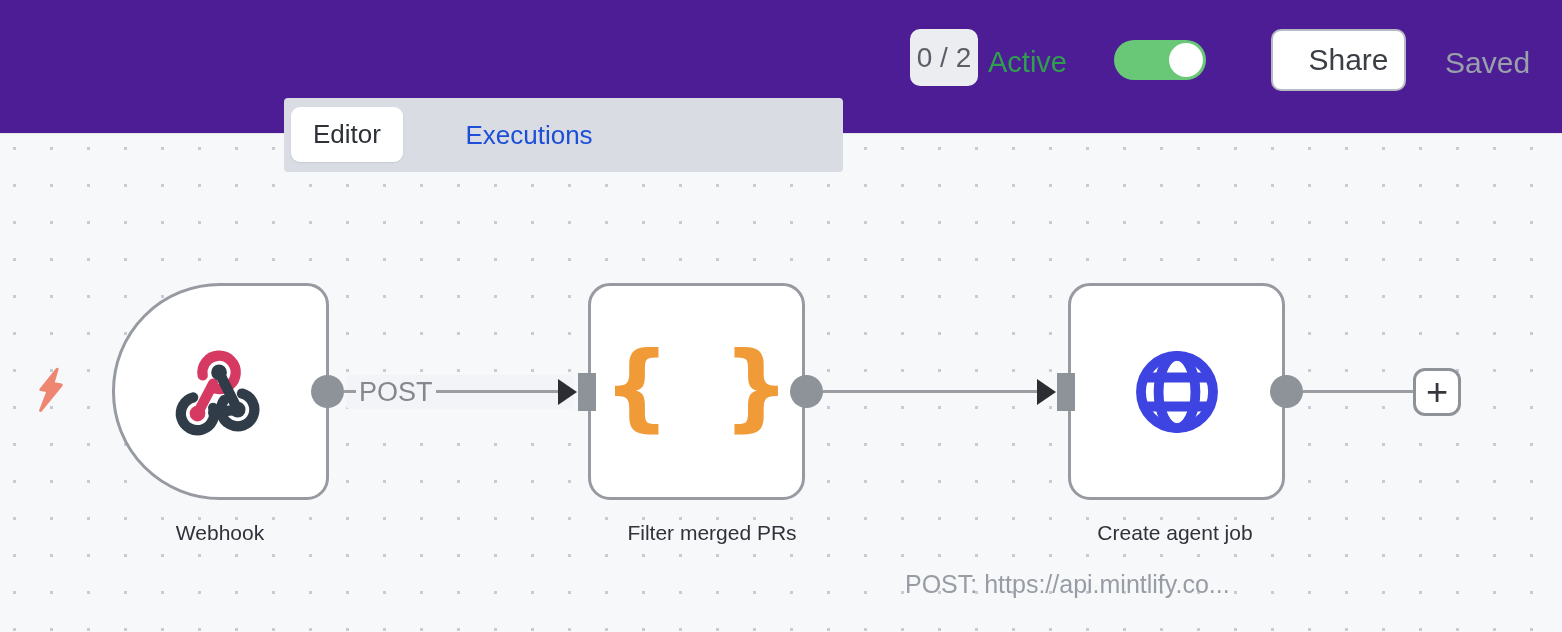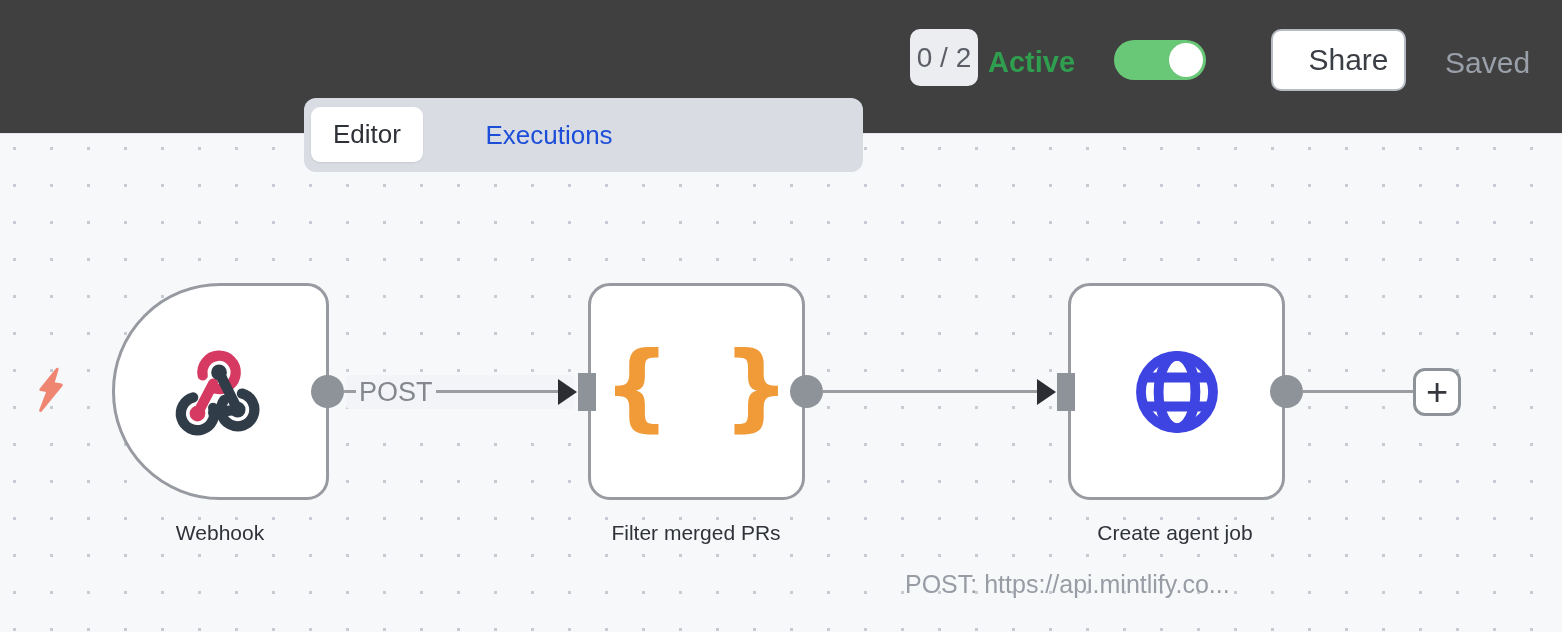--- a/index.html
+++ b/index.html
@@ -8,52 +8,52 @@
 
   
   .canvas {
     position:absolute; left:0; top:134px; width:1562px; height:498px;
     background-color:#f7f8fa;
     background-image: radial-gradient(circle, #c7cbd3 1.7px, transparent 2px);
     background-size:37px 37px; background-position:-4px -4px;
   }
 
   
-  .header { position:absolute; left:0; top:0; width:1562px; height:134px; background:#404040; border-bottom:1px solid #e3e5ea; }
+  .header { position:absolute; left:0; top:0; width:1562px; height:134px; background:#4c1d95; border-bottom:1px solid #e3e5ea; }
   .exec-badge { position:absolute; left:910px; top:29px; width:68px; height:57px; background:#ebedf1; border-radius:10px;
     display:flex; align-items:center; justify-content:center; font-size:28px; color:#5b5e66; }
-  .active-label { position:absolute; left:988px; top:46px; font-size:29px; font-weight:700; color:var(--active_green,#2f9e4e); }
+  .active-label { position:absolute; left:988px; top:46px; font-size:29px; font-weight:400; color:var(--active_green,#2f9e4e); }
   .toggle { position:absolute; left:1114px; top:40px; width:92px; height:40px; border-radius:20px; background:var(--toggle_green,#69c877); }
   .toggle .knob { position:absolute; right:3px; top:3px; width:34px; height:34px; border-radius:50%; background:#fff; }
   .share-btn { position:absolute; left:1271px; top:29px; width:135px; height:62px; background:#fff; border:2px solid #b6bac3; border-radius:10px;
     display:flex; align-items:center; justify-content:center; font-size:30px; font-weight:500; color:#3b3e45; cursor:pointer;padding-left:20px; }
   .saved-label { position:absolute; left:1445px; top:46px; font-size:30px; font-weight:500; color:#9aa0aa; }
 
   
-  .tabbar { position:absolute; left:284px; top:98px; width:559px; height:74px; background:#d9dce3; border-radius:12px; z-index:5;margin-left:20px; }
+  .tabbar { position:absolute; left:284px; top:98px; width:559px; height:74px; background:#d9dce3; border-radius:4px; z-index:5; }
   .tab { position:absolute; top:0; height:74px; display:flex; align-items:center; justify-content:center;
     font-size:26px; color:#1d4ed8; cursor:pointer; }
   .tab.active-tab { top:9px; height:55px; background:#fff; border-radius:9px; color:#2e3137; font-weight:500; box-shadow:0 1px 2px rgba(0,0,0,.08); }
   .tab-editor { left:7px; width:112px; }
   .tab-executions { left:149px; width:192px; }
   .tab-evaluations { left:355px; width:190px; }
 
   
   .node { position:absolute; top:283px; width:217px; height:217px; background:#fff; border:3px solid #979aa1;
     display:flex; align-items:center; justify-content:center; cursor:pointer; }
   .node-webhook { left:112px; border-radius:108px 22px 22px 108px; }
   .node-filter { left:588px; border-radius:22px; }
   .node-agent  { left:1068px; border-radius:22px; }
 
   .braces { font-family:"DejaVu Sans", sans-serif; font-size:94px; font-weight:600; color:var(--braces_orange,#f09a38);
     letter-spacing:10px; line-height:1; margin-top:-10px; margin-left:10px; }
 
   .node-label { position:absolute; top:521px; width:320px; text-align:center; font-size:21px; font-weight:400; color:#2f3238; }
   .label-webhook { left:60px; }
-  .label-filter { left:536px; }
+  .label-filter { left:552px; }
   .label-agent { left:1015px; }
   .node-sublabel { position:absolute; top:570px; width:420px; left:905px; text-align:left; font-size:25px; color:#989ca4; }
 
   
   .out-circle { position:absolute; top:375px; width:33px; height:33px; border-radius:50%; background:#8e9299; }
   .oc-webhook { left:311px; } .oc-filter { left:790px; } .oc-agent { left:1270px; }
 
   .in-rect { position:absolute; top:373px; width:18px; height:38px; background:#8e9299; }
   .ir-filter { left:578px; } .ir-agent { left:1057px; }
   .in-arrow { position:absolute; top:379px; width:0; height:0;

